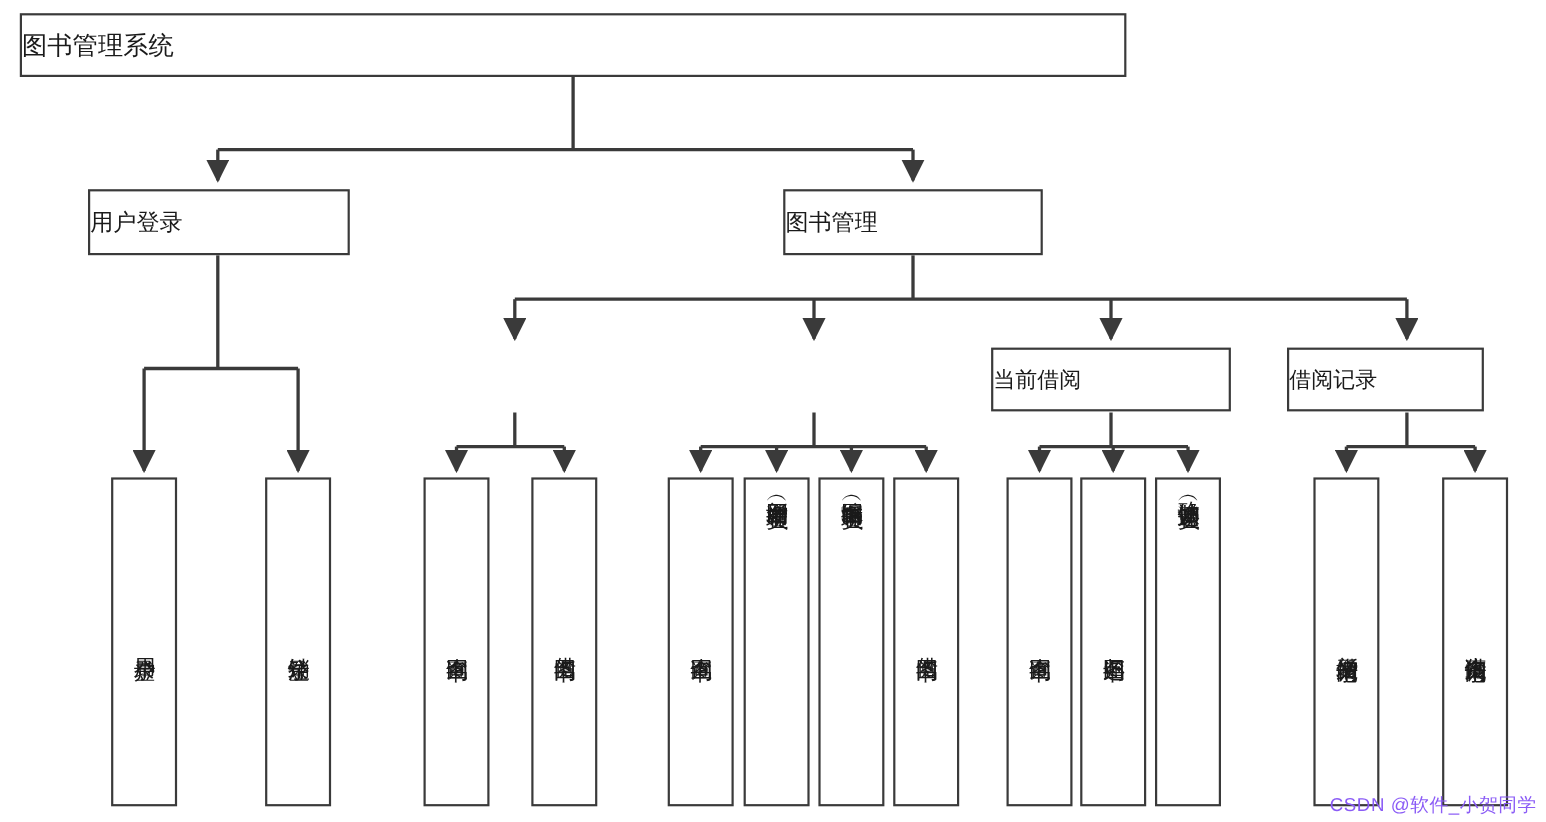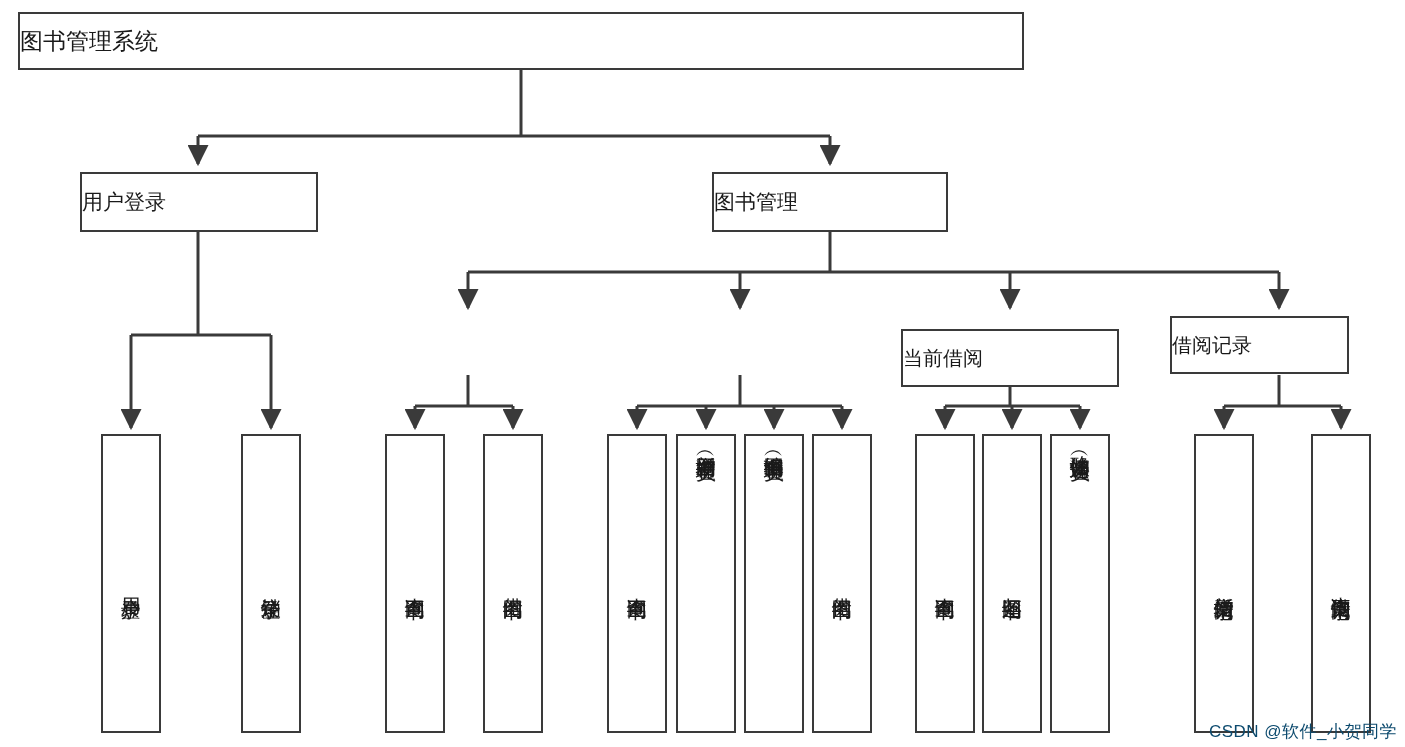--- a/index.html
+++ b/index.html
@@ -65,21 +65,21 @@
   }
   .leaf-inner.top {
     align-items: flex-start;
     padding-top: 4px;
   }
   .watermark {
     position: absolute;
     right: 8px;
     bottom: 4px;
     font-size: 17px;
-    color: #0c4a6e;
+    color: #8b5cf6;
     letter-spacing: 0.5px;
     white-space: nowrap;
   }
 </style>
 </head>
 <body>
 
 <div id="canvas">
 
   <svg class="connectors" viewBox="0 0 1405 747">
@@ -136,21 +136,21 @@
     <span>图书管理系统</span>
   </div>
 
   <div class="node level2" style="left:80px; top:172px; width:238px; height:60px;">
     <span>用户登录</span>
   </div>
   <div class="node level2" style="left:712px; top:172px; width:236px; height:60px;">
     <span>图书管理</span>
   </div>
 
-  <div class="node level3" style="left:901px; top:316px; width:218px; height:58px;margin-top:13px;">
+  <div class="node level3" style="left:901px; top:316px; width:218px; height:58px;">
     <span>当前借阅</span>
   </div>
   <div class="node level3" style="left:1170px; top:316px; width:179px; height:58px;">
     <span>借阅记录</span>
   </div>
 
   <div class="node leaf" style="left:101px; top:434px; width:60px; height:299px;">
     <div class="leaf-inner">
       <span class="vlabel">用户登录</span>
     </div>

